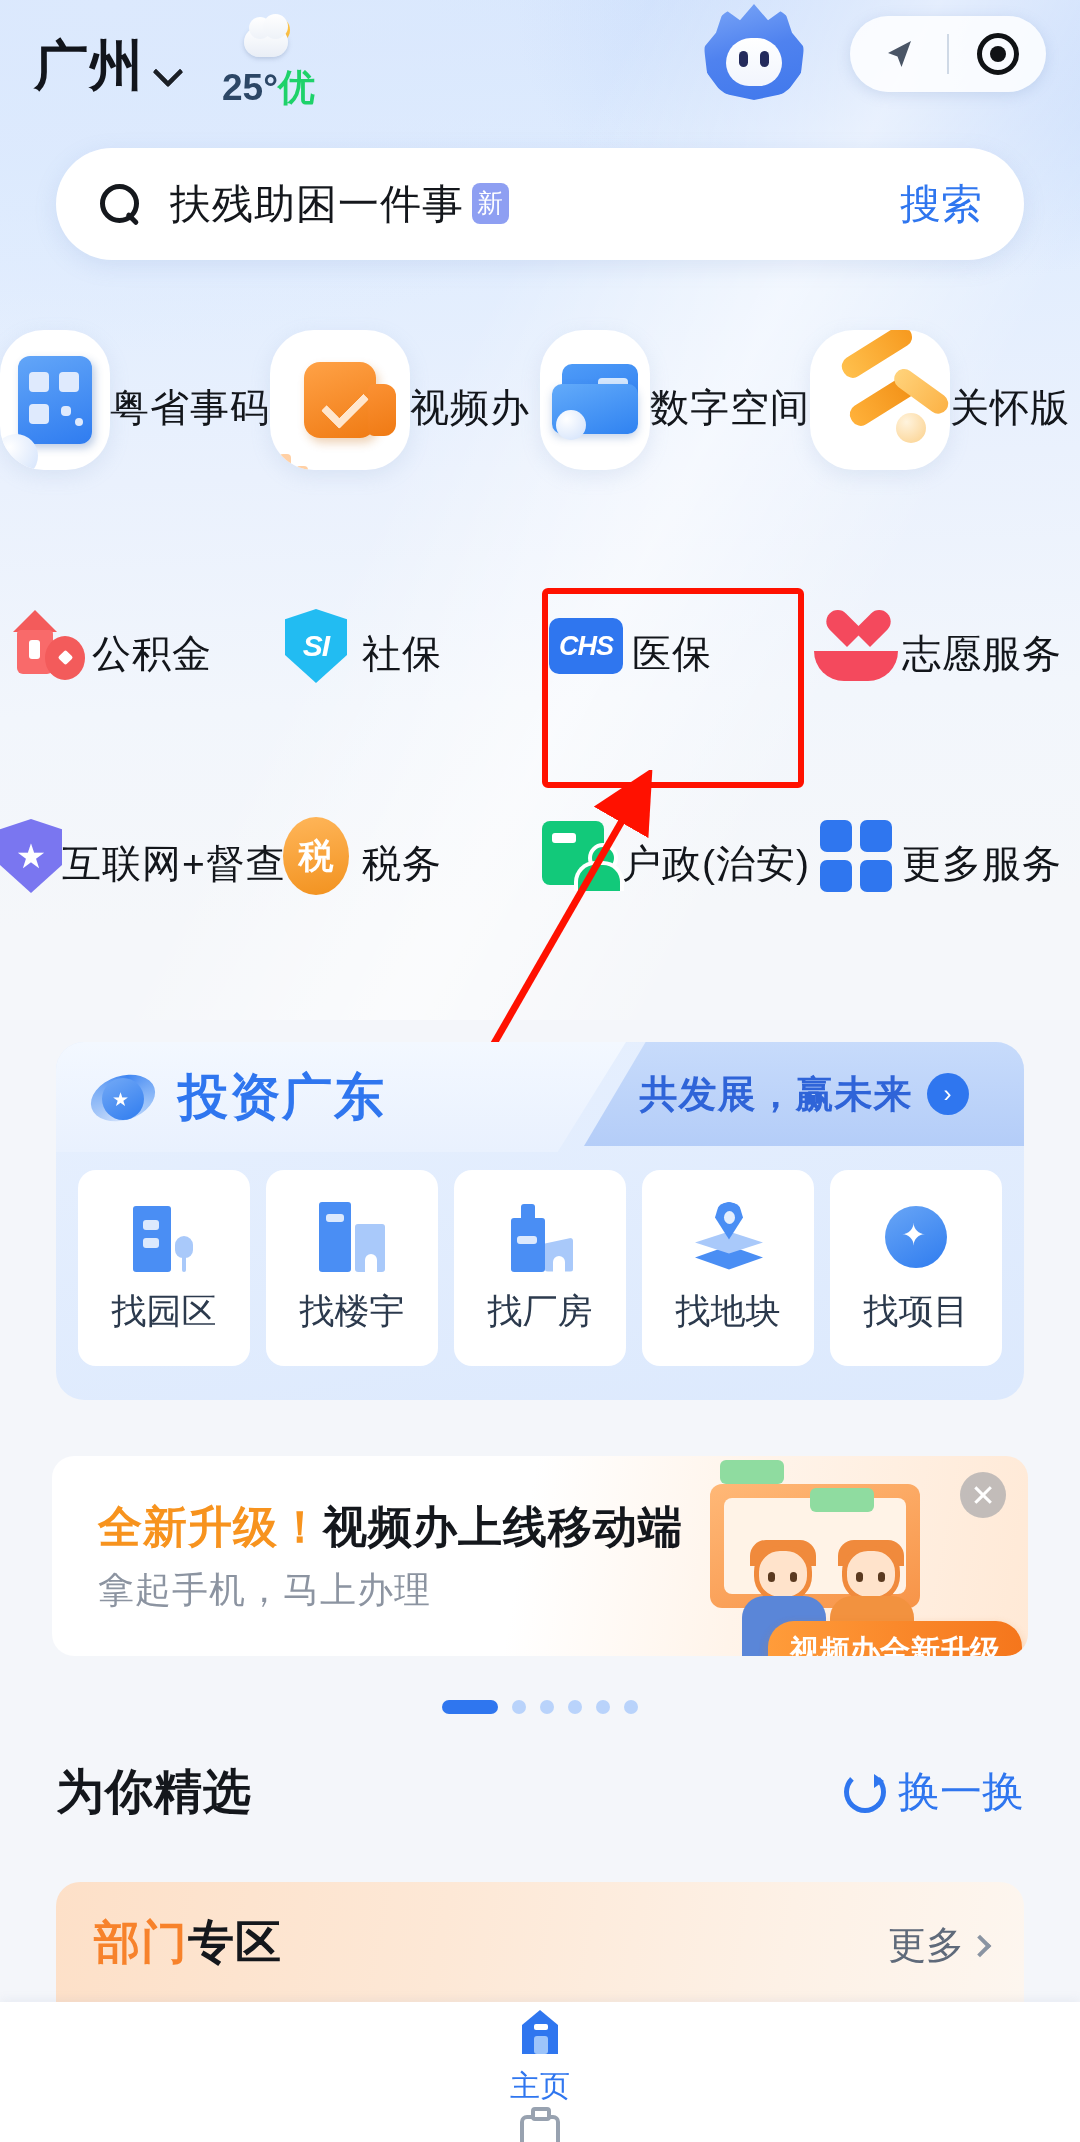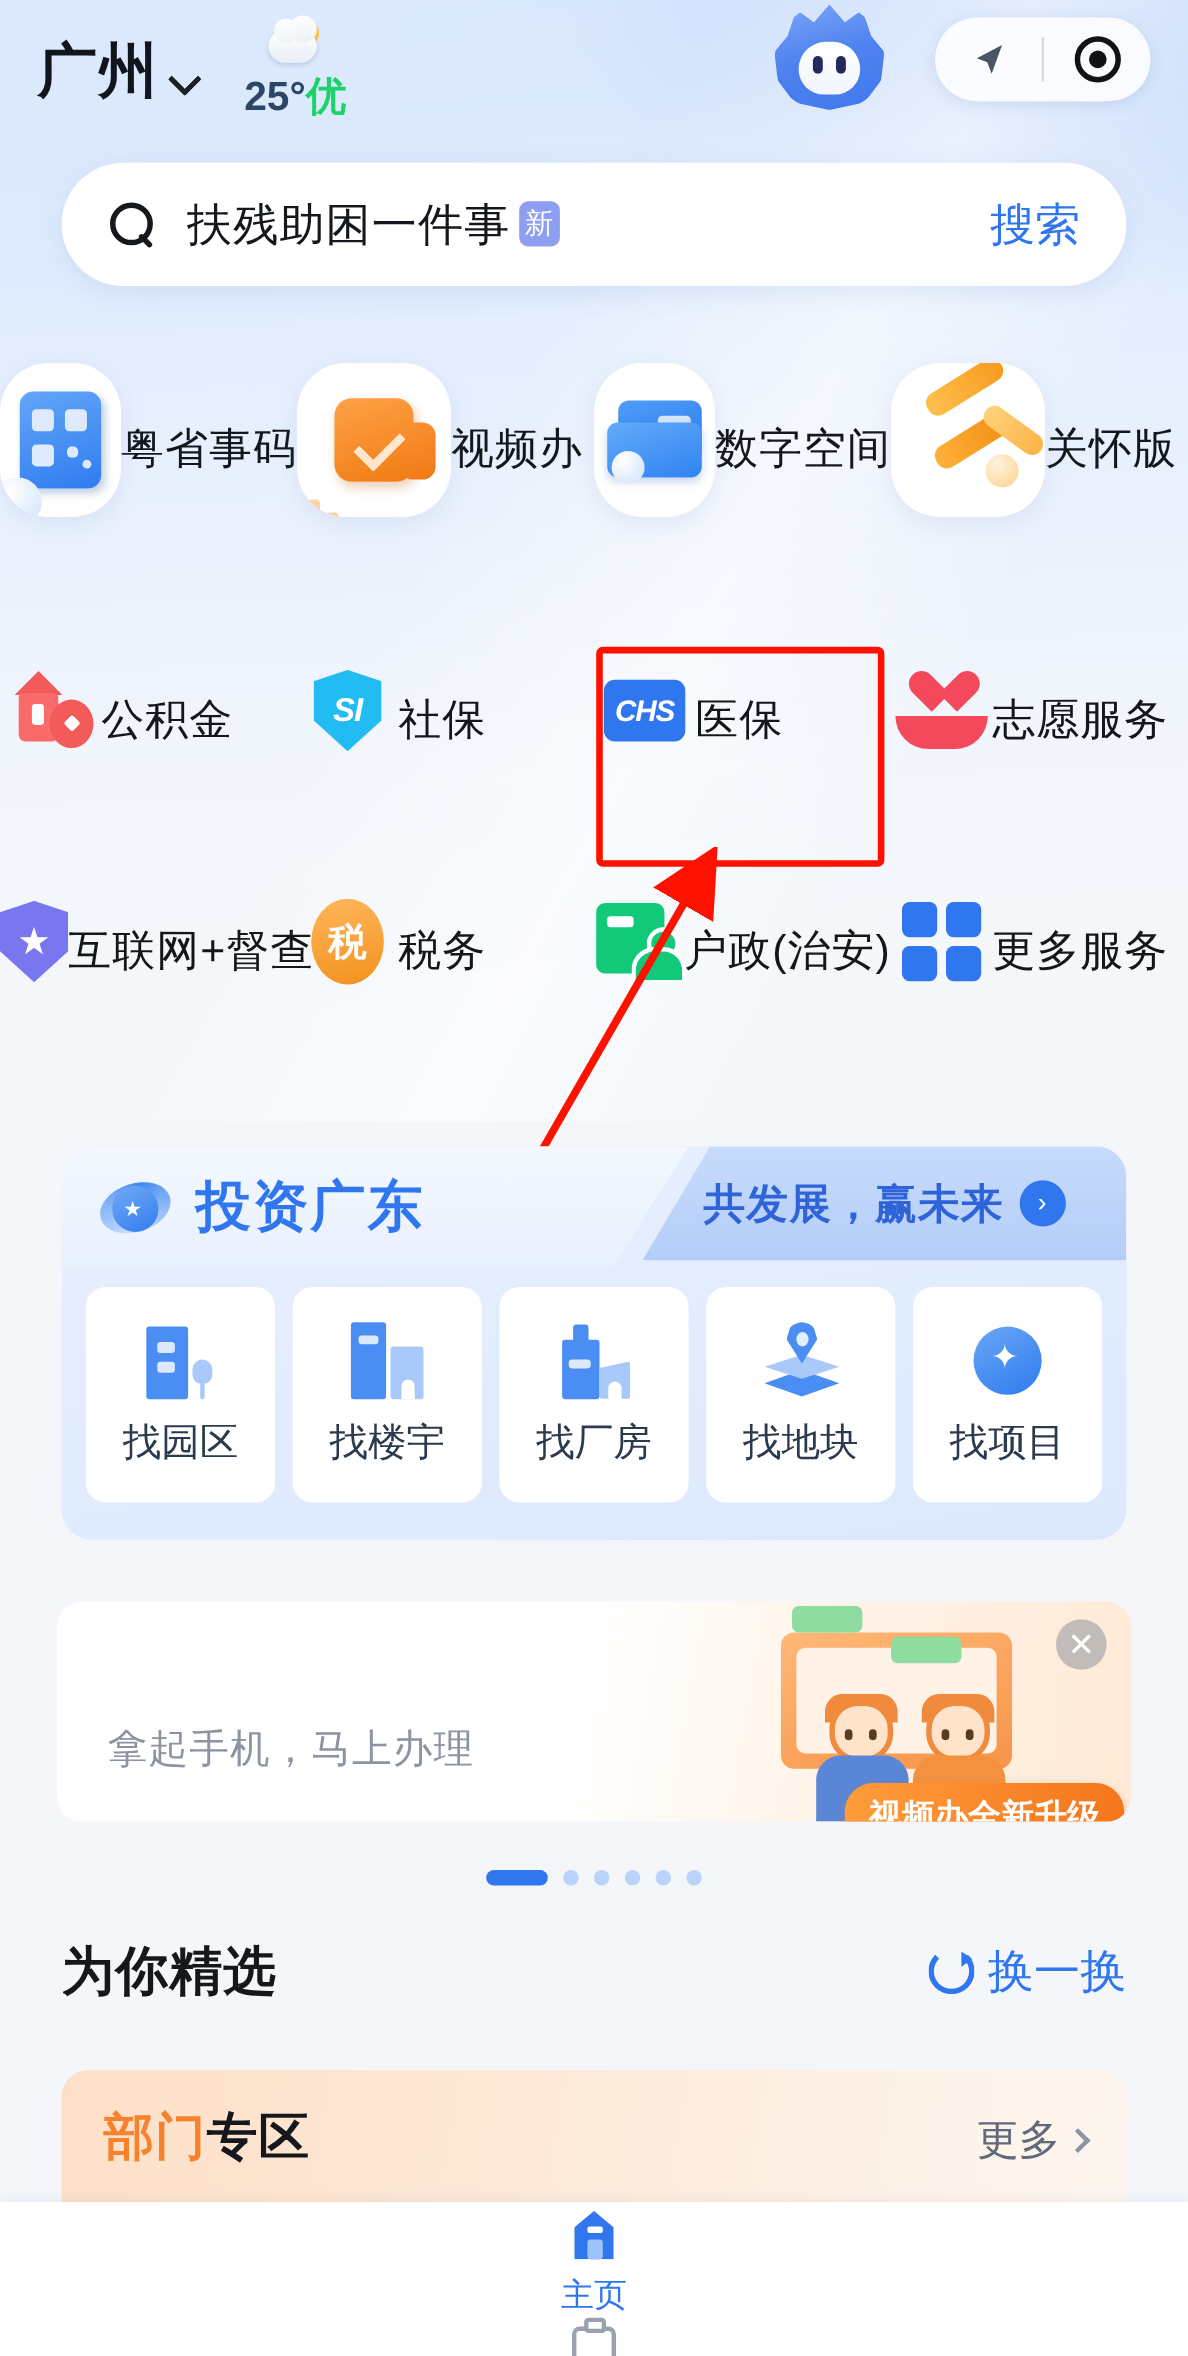--- a/index.html
+++ b/index.html
@@ -609,20 +609,23 @@
         <span class="inv-art">
           <span class="xm-c"></span>
             <span class="xm-s">✦</span>
         </span>
         <span class="inv-cell-label">找项目</span>
       </div>
     </div>
   </div>
 
   <div class="vbanner">
+    <div class="vb-t1">
+      <span class="vb-or">全新升级！</span><span class="vb-bk">视频办上线移动端</span>
+    </div>
     <div class="vb-t2">拿起手机，马上办理</div>
     <div class="vb-close">✕</div>
     <div class="vb-art">
       <span class="vb-board"></span>
         <span class="vb-board2"></span>
       <span class="vb-chip c1"></span>
         <span class="vb-chip c2"></span>
       <span class="vb-person p1">
           <i class="vbp-hair"></i>
           <i class="vbp-head"></i>

